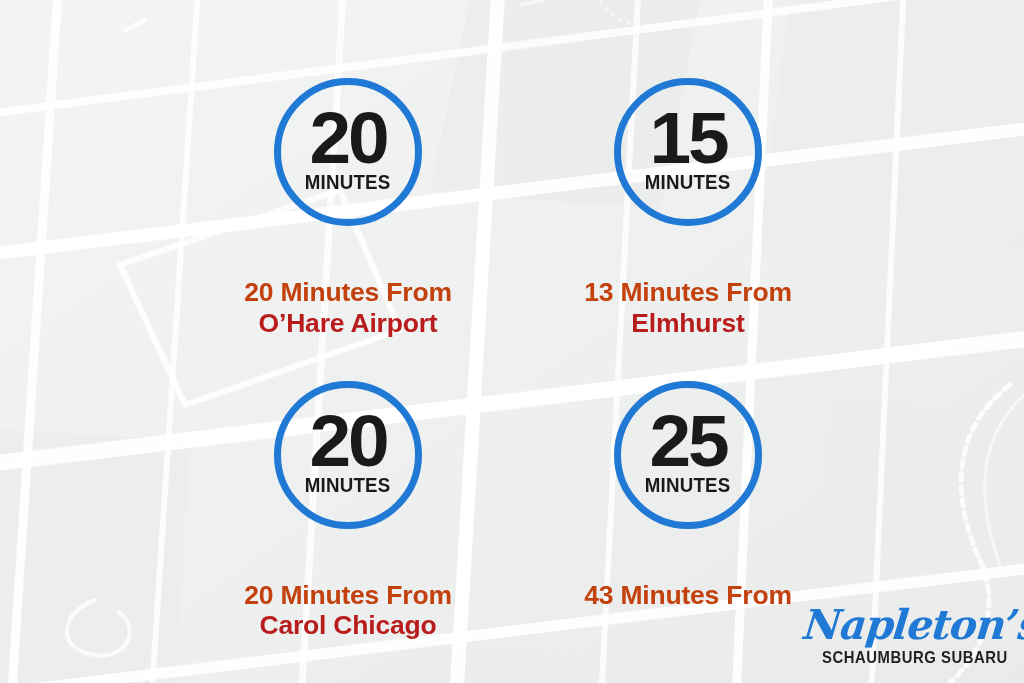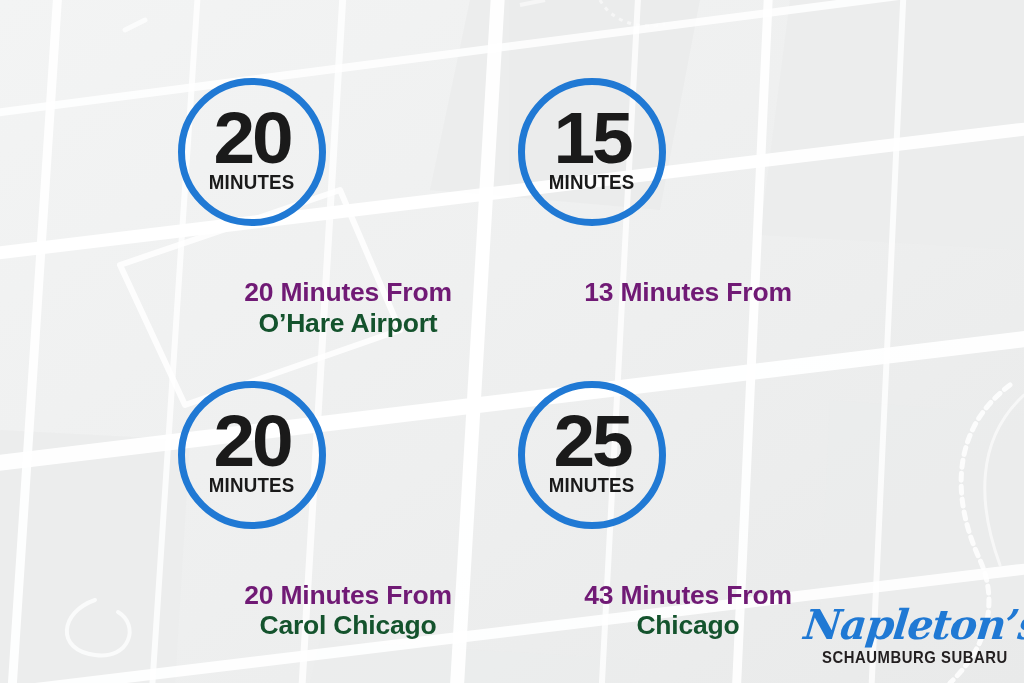--- a/index.html
+++ b/index.html
@@ -42,20 +42,21 @@
     grid-template-rows: 1fr 1fr;
     width: 680px;
     margin-left: 178px;
     padding-top: 78px;
     box-sizing: border-box;
   }
 
   .cell {
     display: flex;
     flex-direction: column;
+    align-items: center;
   }
 
   
   .badge {
     position: relative;
     width: 148px;
     height: 148px;
     border-radius: 50%;
     border: 7px solid #2079d4;
     box-sizing: border-box;
@@ -94,30 +95,30 @@
     text-align: center;
     line-height: 1.08;
   }
 
   .caption-line1 {
     display: block;
     font-family: "Liberation Sans", sans-serif;
     font-weight: 700;
     font-size: 26.5px;
     letter-spacing: -0.2px;
-    color: #701a75;
+    color: #c2410c;
   }
 
   .caption-line2 {
     display: block;
     font-family: "Liberation Sans", sans-serif;
     font-weight: 700;
     font-size: 26.5px;
     letter-spacing: -0.2px;
-    color: #14532d;
+    color: #b91c1c;
     margin-top: 2px;
   }
 
   
   #logo {
     position: absolute;
     right: 22px;
     bottom: 18px;
     z-index: 3;
     text-align: right;
@@ -219,20 +220,21 @@
       </div>
     </div>
 
     <div class="cell">
       <div class="badge">
         <span class="badge-number">15</span>
         <span class="badge-unit">MINUTES</span>
       </div>
       <div class="caption">
         <span class="caption-line1">13 Minutes From</span>
+        <span class="caption-line2">Elmhurst</span>
       </div>
     </div>
 
     <div class="cell">
       <div class="badge">
         <span class="badge-number">20</span>
         <span class="badge-unit">MINUTES</span>
       </div>
       <div class="caption">
         <span class="caption-line1">20 Minutes From</span>
@@ -240,21 +242,20 @@
       </div>
     </div>
 
     <div class="cell">
       <div class="badge">
         <span class="badge-number">25</span>
         <span class="badge-unit">MINUTES</span>
       </div>
       <div class="caption">
         <span class="caption-line1">43 Minutes From</span>
-        <span class="caption-line2">Chicago</span>
       </div>
     </div>
 
   </div>
 
   <div id="logo">
     <span id="logo-script">Napleton’s</span>
     <span id="logo-sub">SCHAUMBURG SUBARU</span>
   </div>
 

